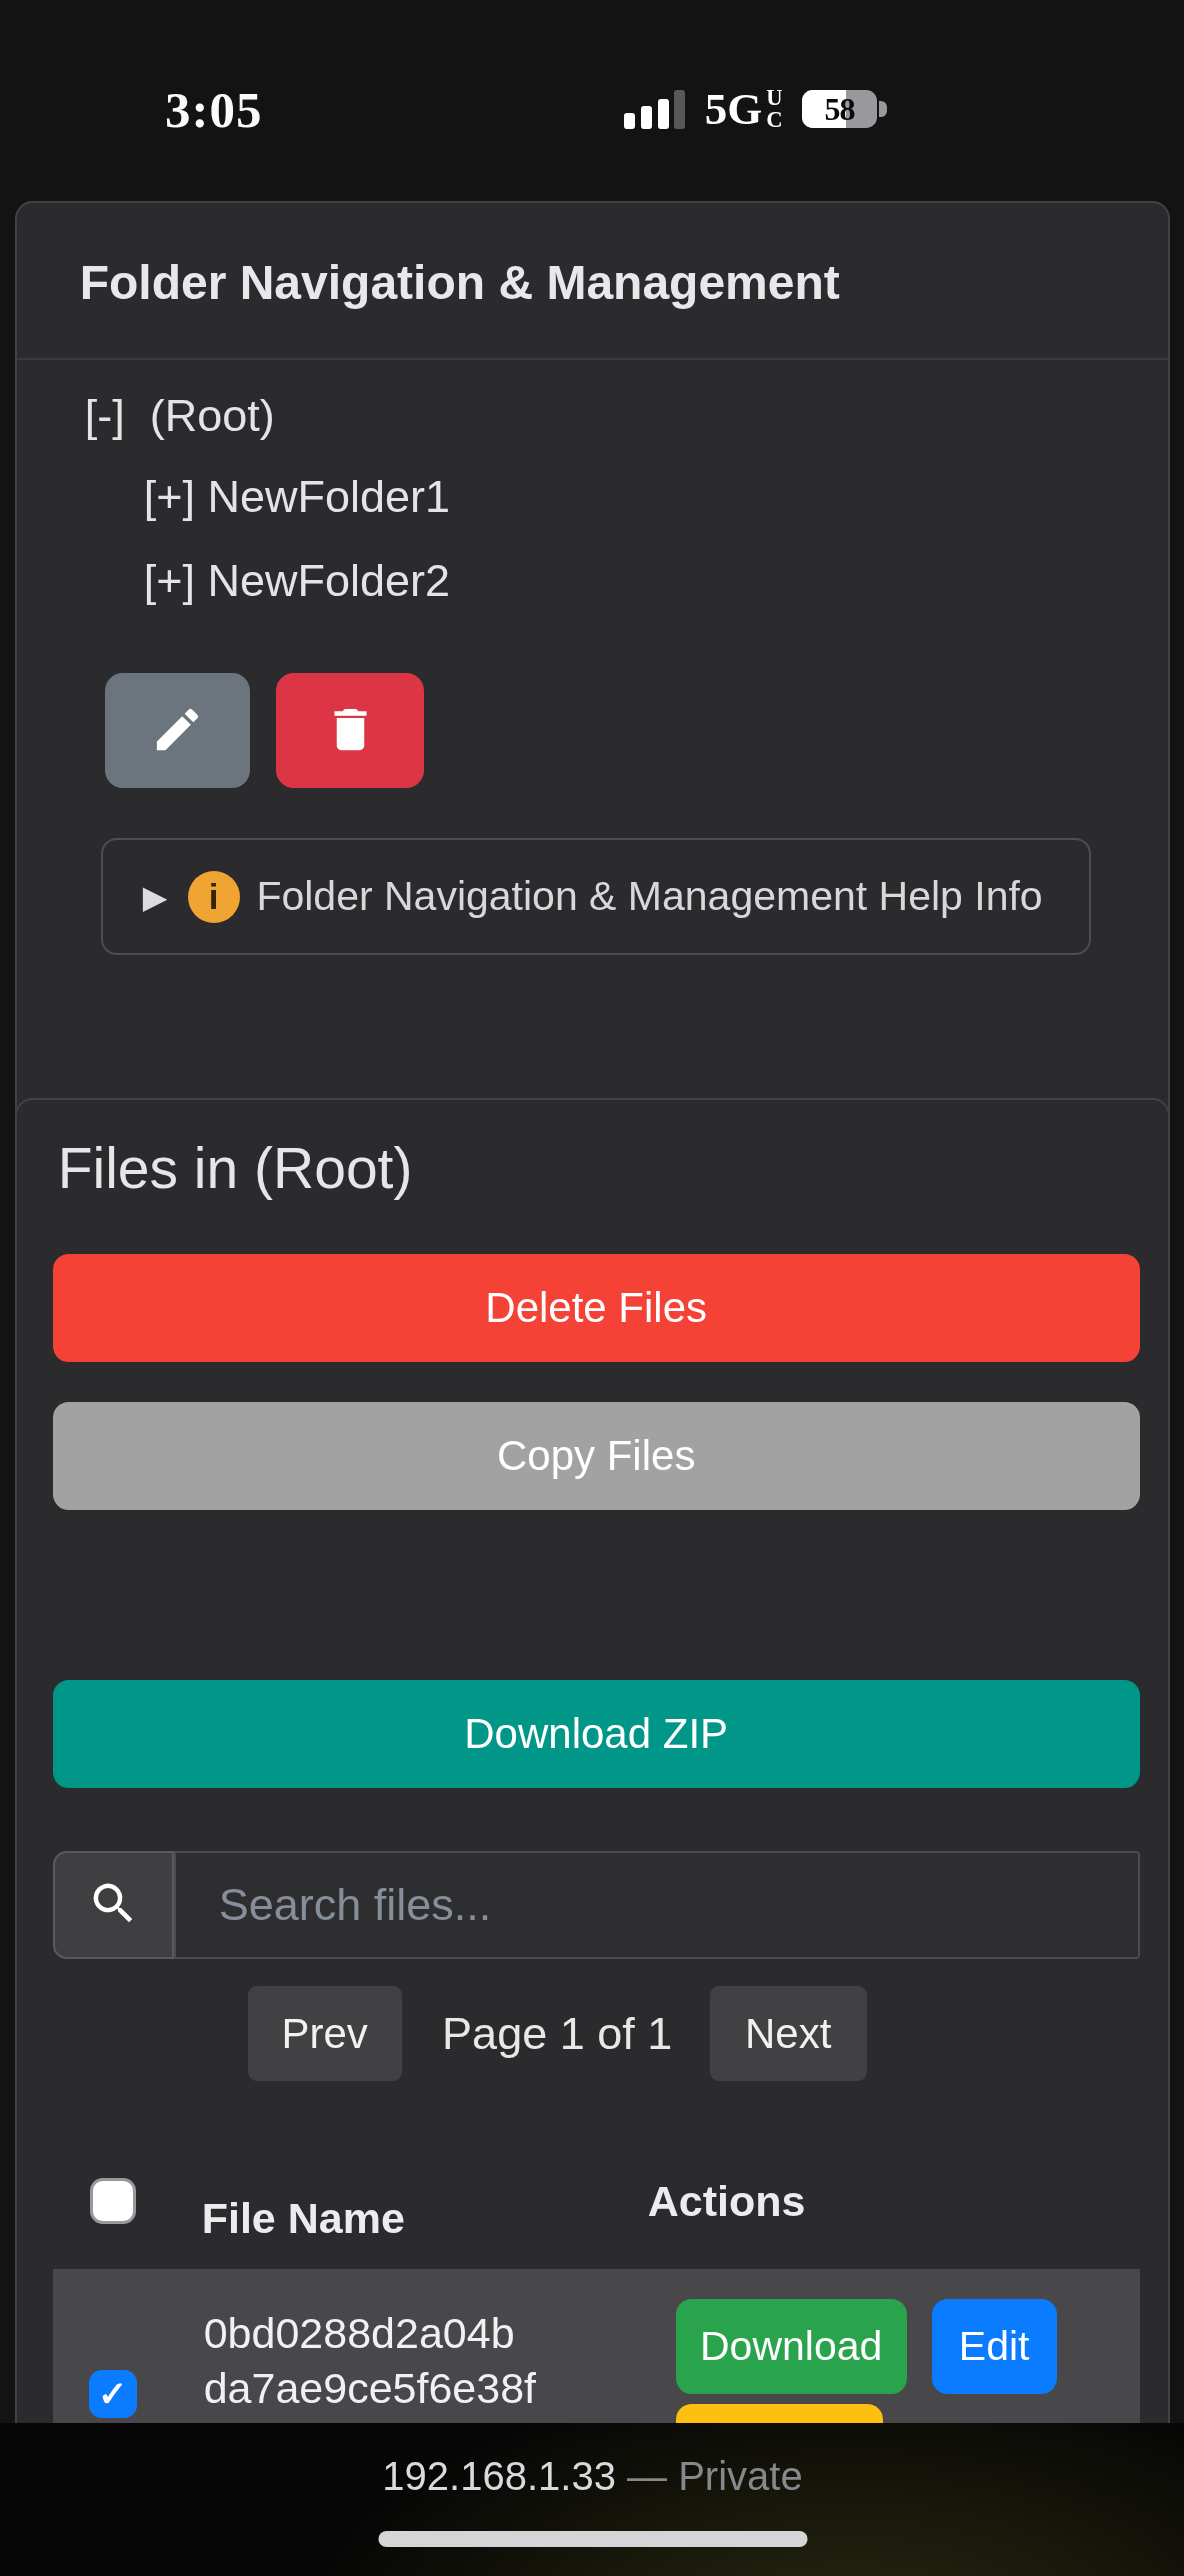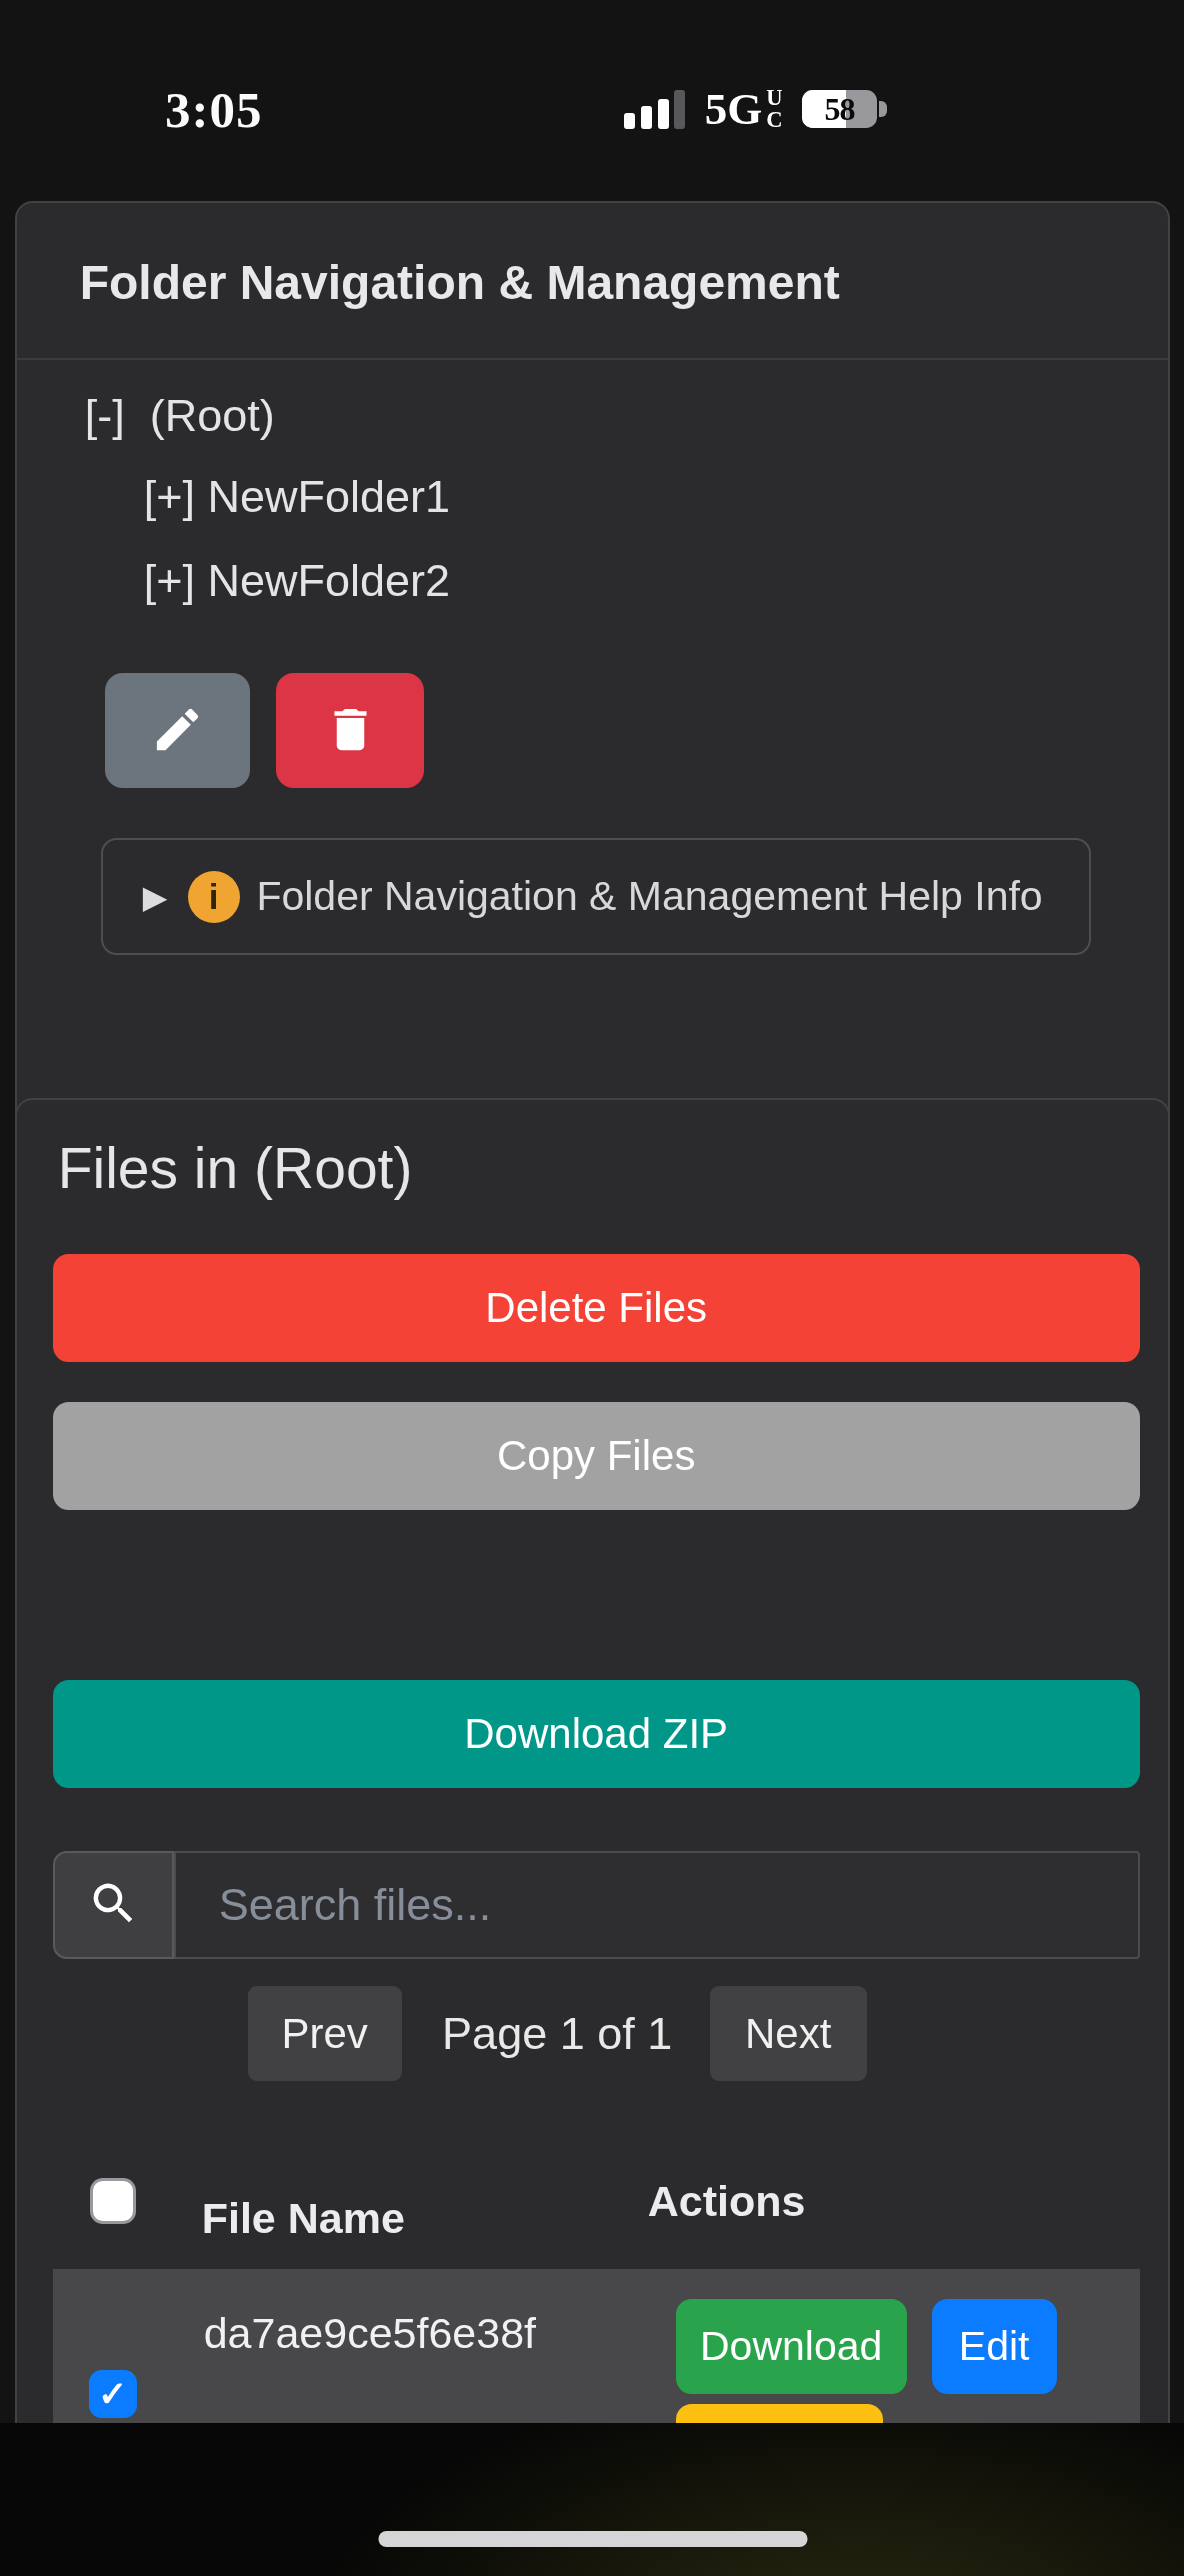--- a/index.html
+++ b/index.html
@@ -170,26 +170,30 @@
 
     <div class="chk chk-header"></div>
     <div class="th-filename">File Name</div>
     <div class="th-actions">Actions</div>
 
     <div class="filerow">
       <div class="chk chk-row">
         <span>✓</span>
       </div>
       <div class="file-name">
+        <div>0bd0288d2a04b</div>
         <div>da7ae9ce5f6e38f</div>
       </div>
       <button class="btn row-btn rb-download">Download</button>
       <button class="btn row-btn rb-edit">Edit</button>
       <button class="btn row-btn rb-partial"></button>
     </div>
   </div>
 
   <div class="bottombar">
+    <div class="urlline">
+      <span class="url-host">192.168.1.33</span><span class="url-priv"> — Private</span>
+    </div>
     <div class="home-indicator"></div>
   </div>
 
 </div>
 
 
 </body></html>

